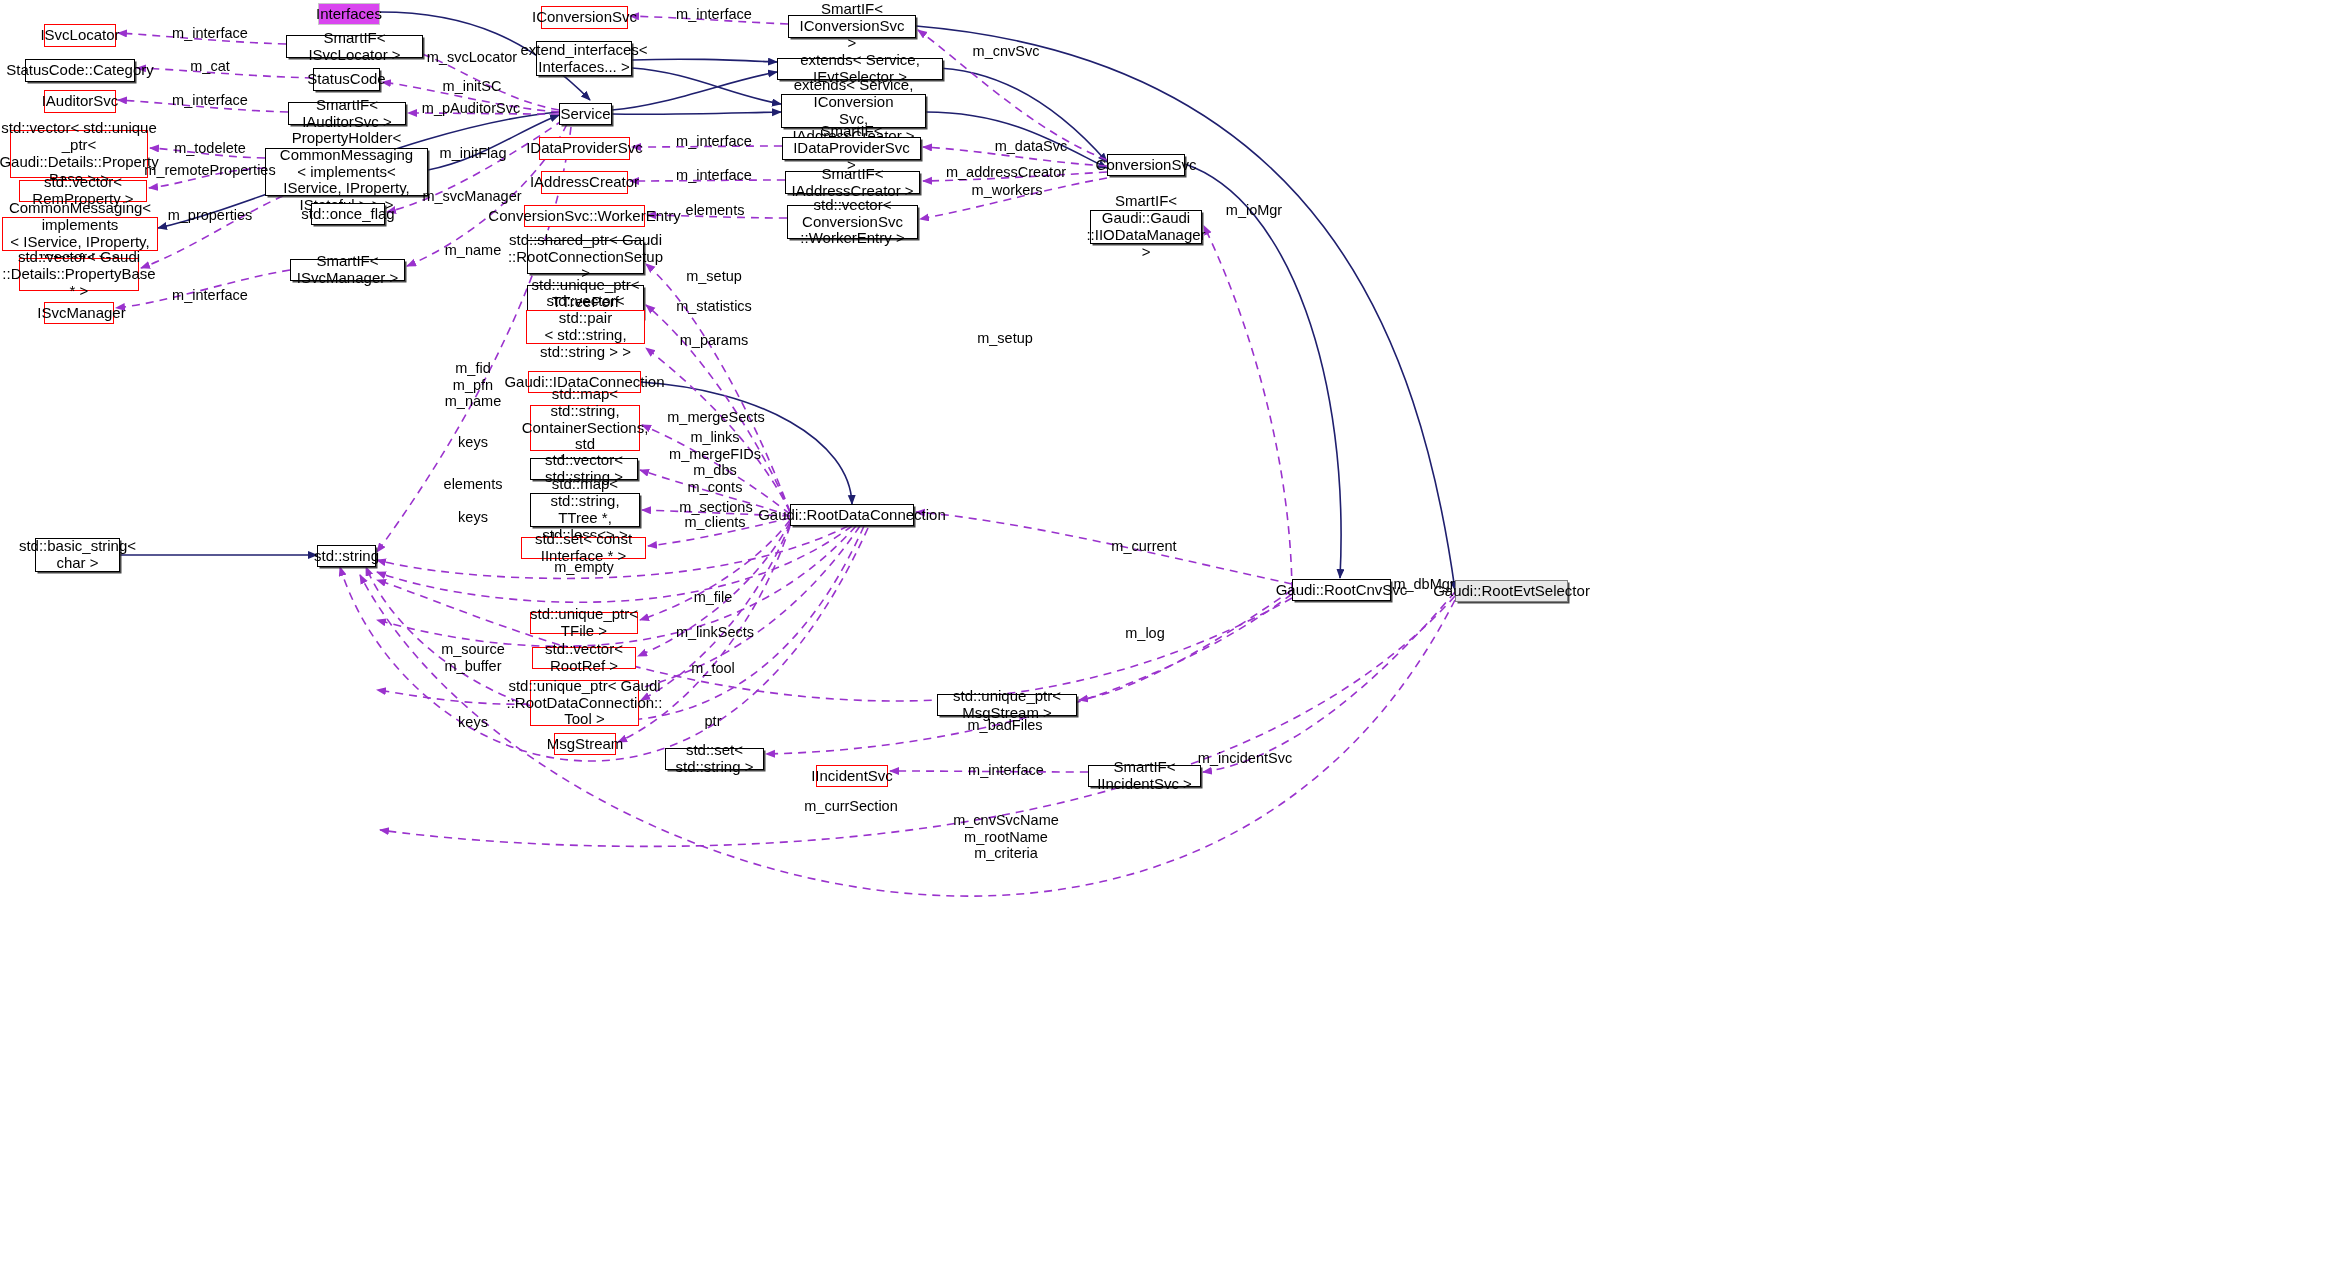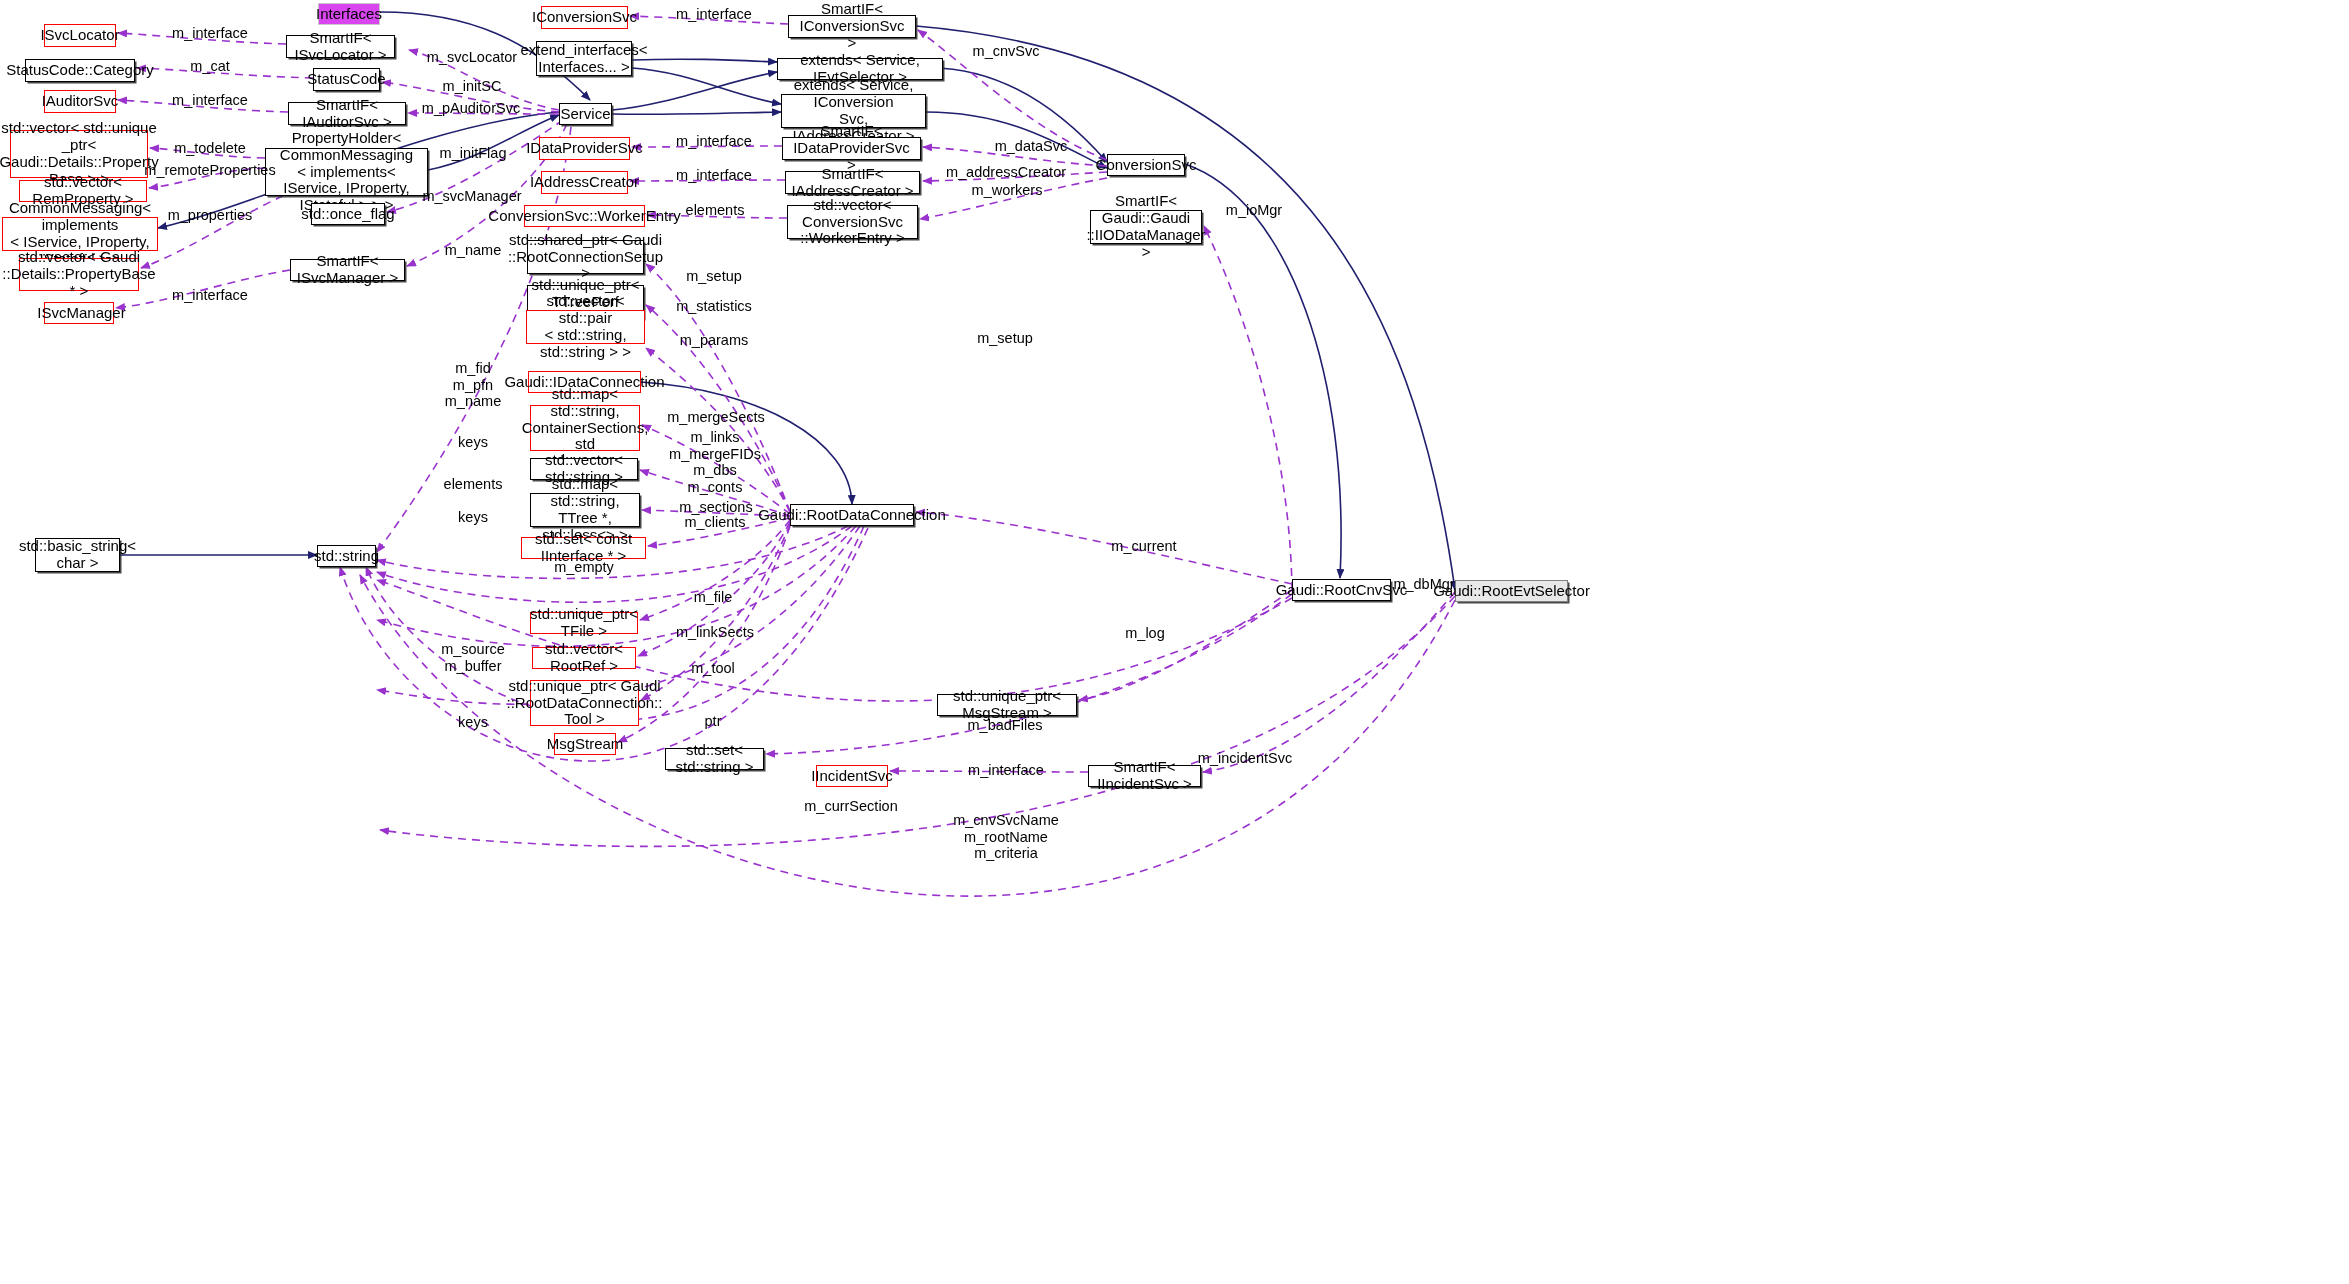--- a/index.html
+++ b/index.html
@@ -139,21 +139,21 @@
         <path d="M1088,772 C1020,772 960,771 890,771" fill="none" stroke="#9a32cd" stroke-width="1.6" stroke-dasharray="8,6" marker-end="url(#arrow-use)"></path>
         <path d="M1455,592 C1380,680 1290,760 1203,772" fill="none" stroke="#9a32cd" stroke-width="1.6" stroke-dasharray="8,6" marker-end="url(#arrow-use)"></path>
         <path d="M1455,596 C1200,880 600,860 380,830" fill="none" stroke="#9a32cd" stroke-width="1.6" stroke-dasharray="8,6" marker-end="url(#arrow-use)"></path>
         <path d="M1455,600 C1200,1100 520,880 360,575" fill="none" stroke="#9a32cd" stroke-width="1.6" stroke-dasharray="8,6" marker-end="url(#arrow-use)"></path>
         <path d="M1340,590 C1360,589 1375,588 1391,588" fill="none" stroke="#9a32cd" stroke-width="1.6" stroke-dasharray="8,6" marker-end="url(#arrow-use)"></path>
       </g>
   </svg>
   <div id="node-layer">
       <div class="node plain" style="left: 318px; top: 3px; width: 62px; height: 22px;">Interfaces</div>
       <div class="node red" style="left: 44px; top: 24px; width: 72px; height: 23px;">ISvcLocator</div>
-      <div class="node" style="left: 286px; top: 35px; width: 109px; height: 23px;">SmartIF&lt; ISvcLocator &gt;</div>
+      <div class="node" style="left: 286px; top: 35px; width: 137px; height: 23px;">SmartIF&lt; ISvcLocator &gt;</div>
       <div class="node" style="left: 25px; top: 59px; width: 110px; height: 23px;">StatusCode::Category</div>
       <div class="node" style="left: 313px; top: 68px; width: 67px; height: 23px;">StatusCode</div>
       <div class="node red" style="left: 44px; top: 90px; width: 72px; height: 23px;">IAuditorSvc</div>
       <div class="node" style="left: 288px; top: 102px; width: 118px; height: 23px;">SmartIF&lt; IAuditorSvc &gt;</div>
       <div class="node red" style="left: 10px; top: 130px; width: 138px; height: 48px;">std::vector&lt; std::unique
 _ptr&lt; Gaudi::Details::Property
 Base &gt; &gt;</div>
       <div class="node" style="left: 265px; top: 148px; width: 163px; height: 48px;">PropertyHolder&lt; CommonMessaging
 &lt; implements&lt; IService, IProperty,
 IStateful &gt; &gt; &gt;</div>

